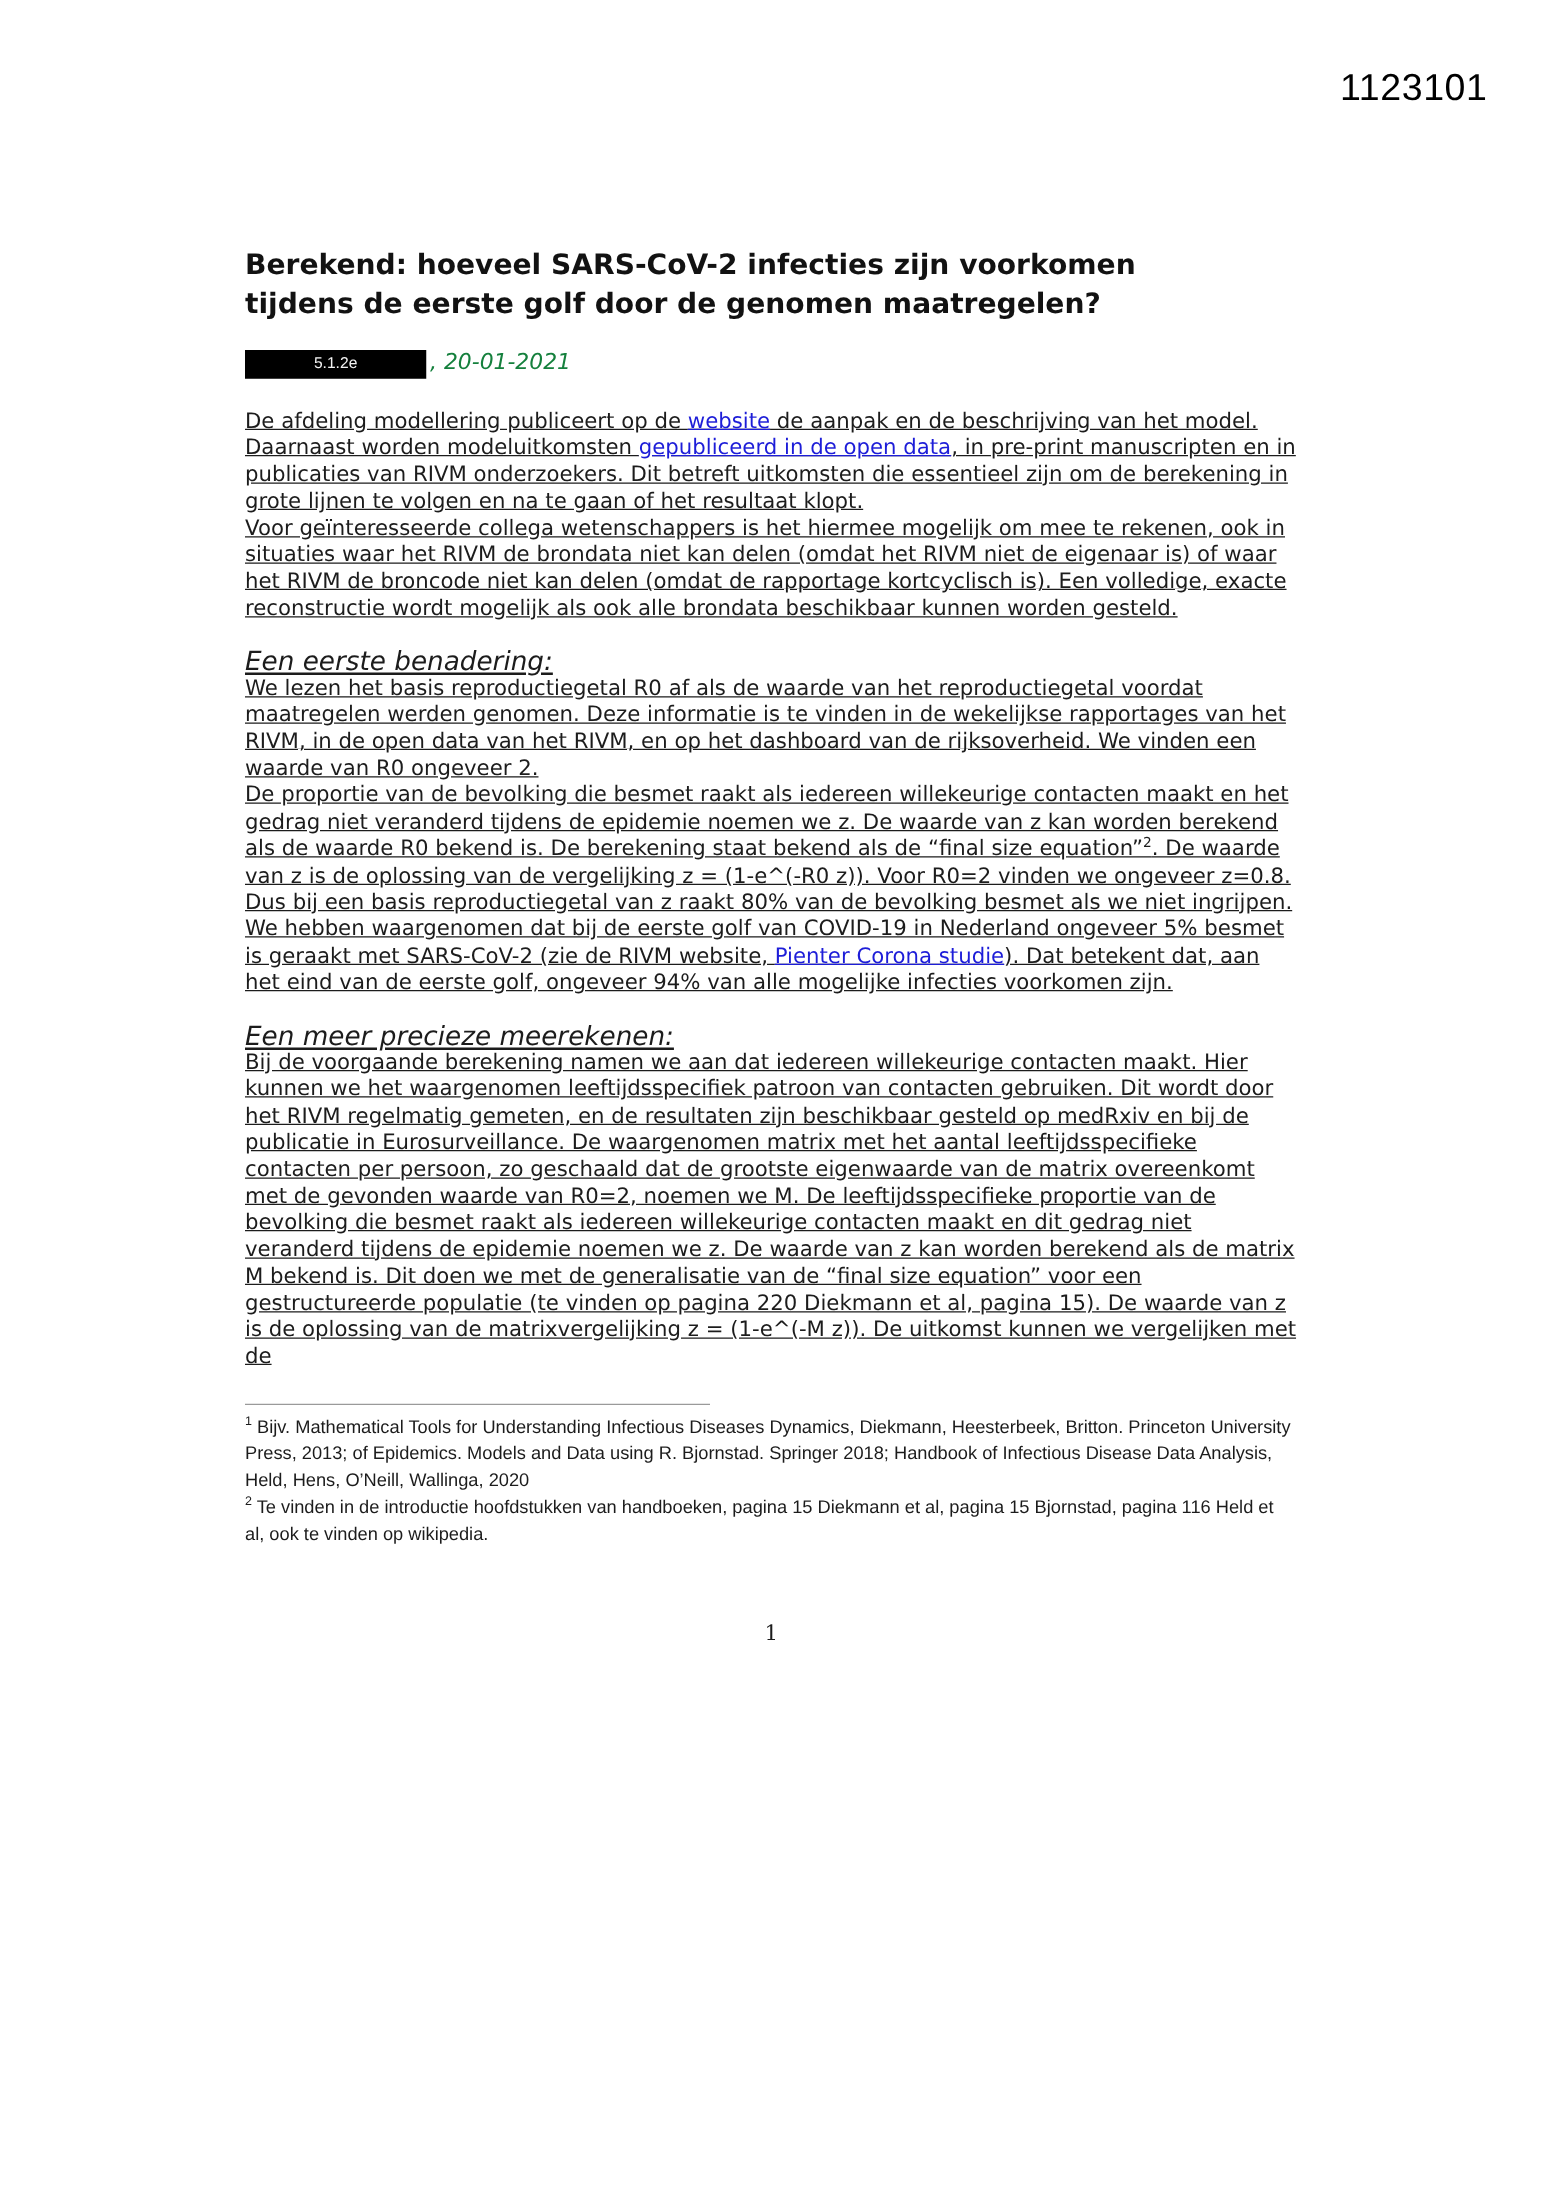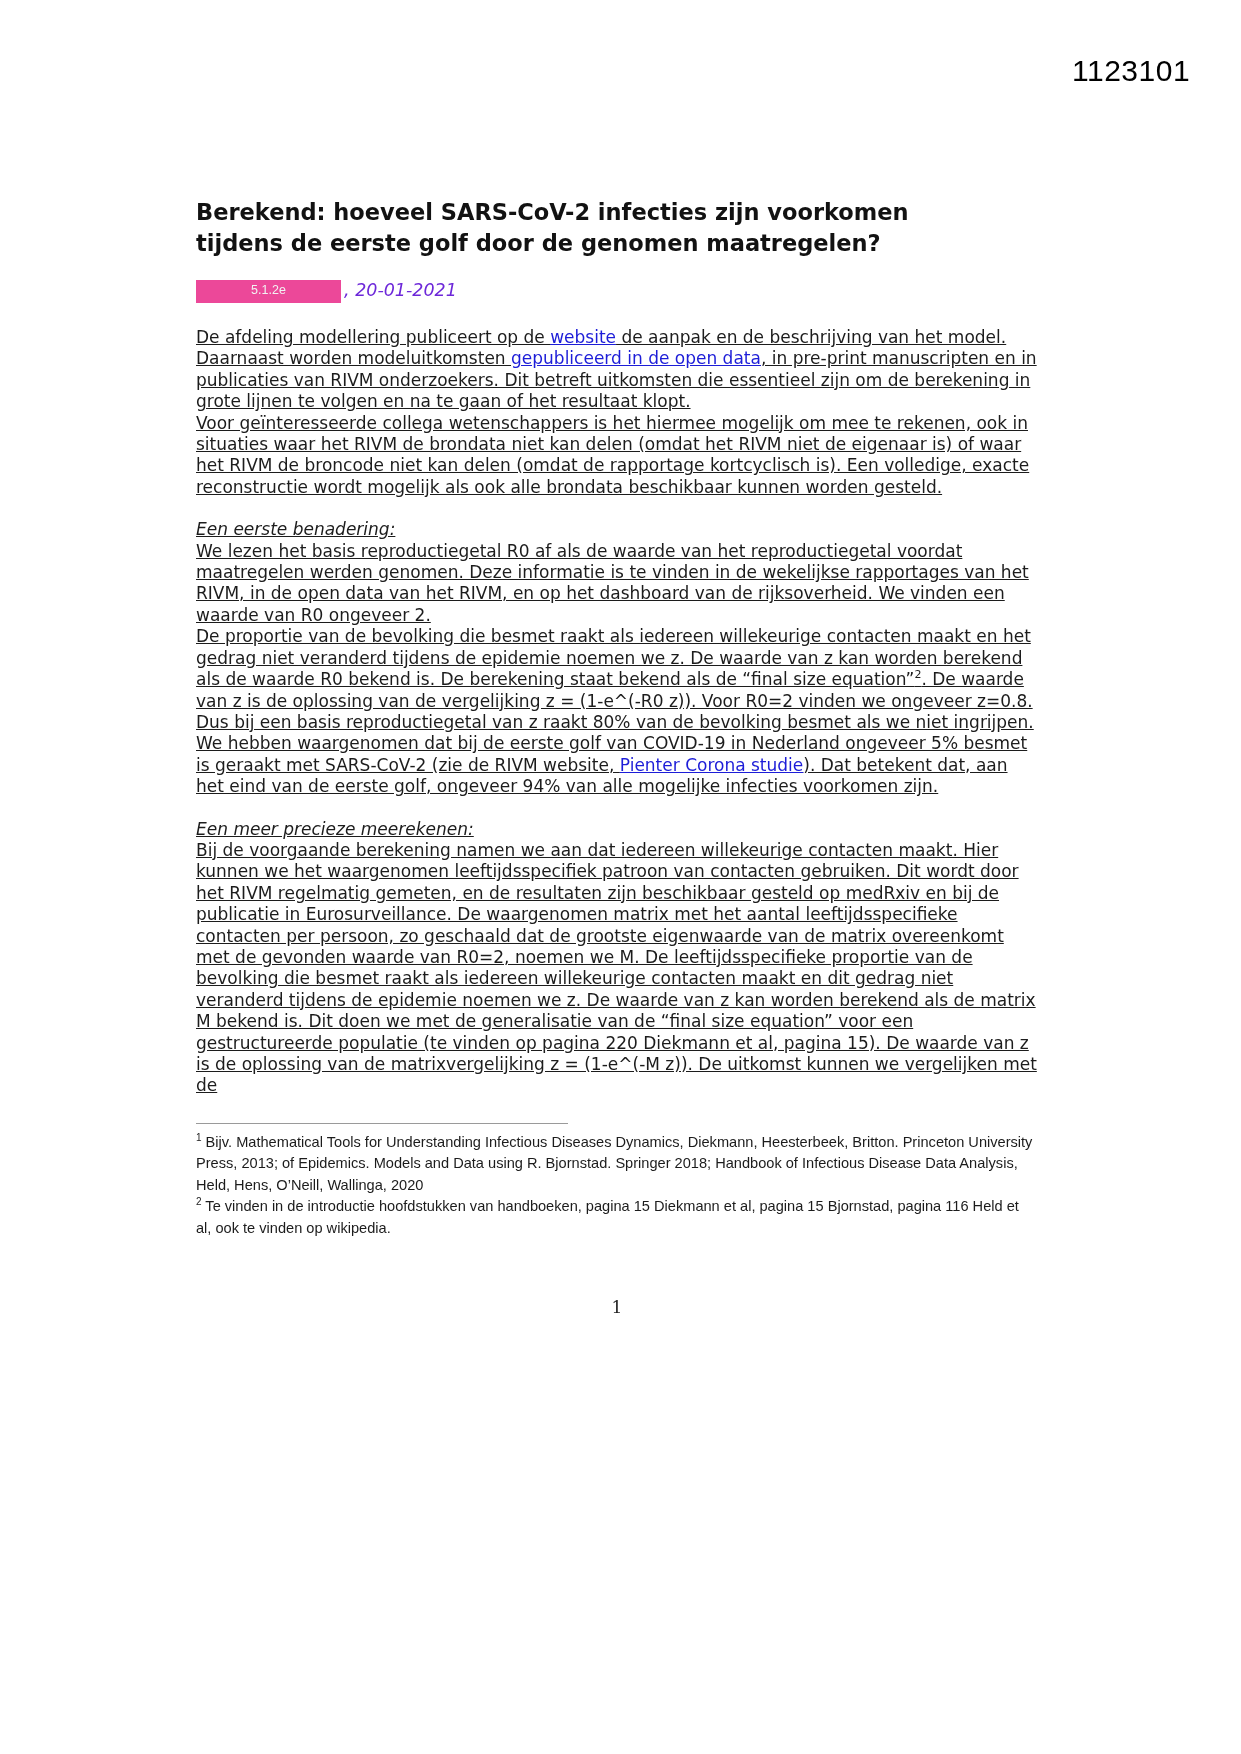--- a/index.html
+++ b/index.html
@@ -42,40 +42,40 @@
     align-items: center;
     margin-top: 20px;
     height: 24px;
   }
   .redaction {
     display: inline-flex;
     align-items: center;
     justify-content: center;
     width: 145px;
     height: 23px;
-    background: #ec4899;
+    background: #000000;
     text-align: right;
   }
   .redaction-label {
     font-family: "Liberation Sans", sans-serif;
     font-size: 12.5px;
     color: #f2f2f2;
   }
   .date {
     font-style: italic;
     font-size: 17.5px;
-    color: #6d28d9;
+    color: #15803d;
     margin-left: 3px;
   }
   .body-block { margin-top: 24px; text-decoration: underline; }
   .body-p { margin: 0; }
   .section-heading {
     margin: 21px 0 0 0;
     font-style: italic;
-    font-size: 17px;
+    font-size: 21px;
   }
   .link {
     color: #1d1dd8;
     text-decoration: underline;
     cursor: pointer;
   }
   sup.fn-ref {
     font-size: 11px;
     line-height: 0;
     vertical-align: super;

